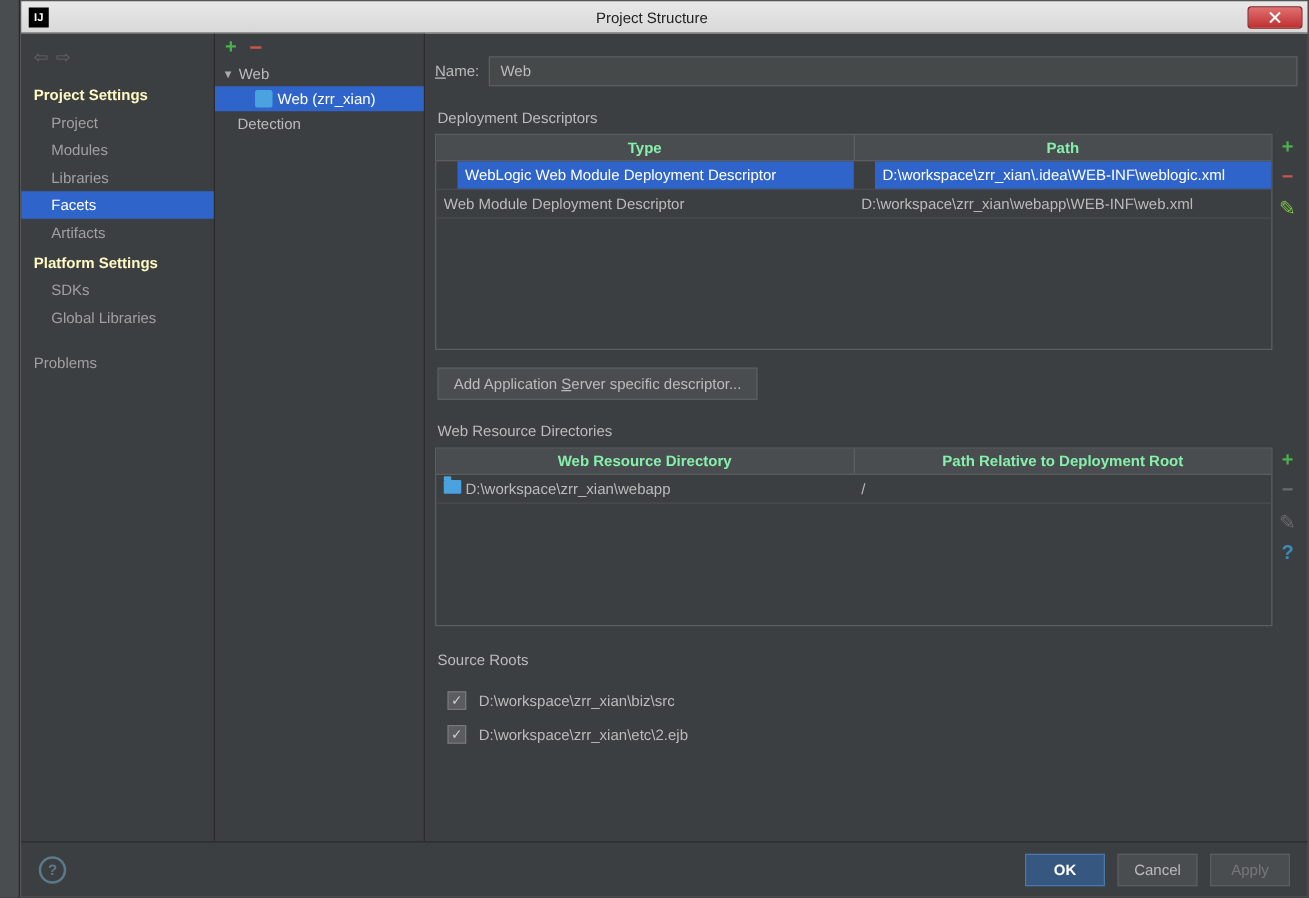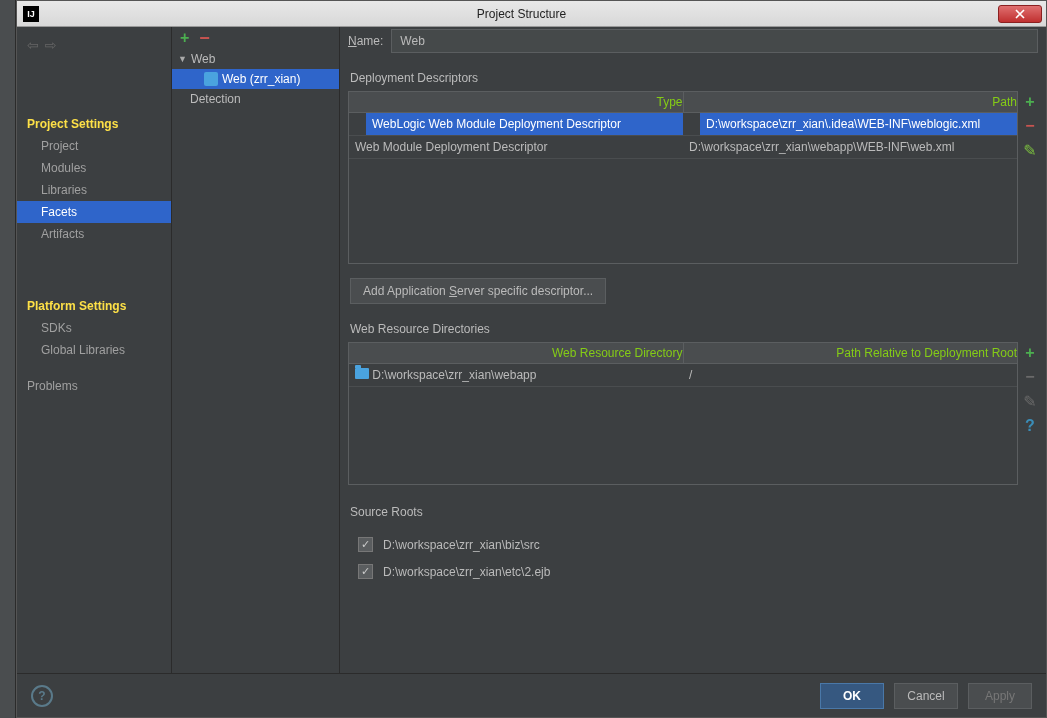--- a/index.html
+++ b/index.html
@@ -15,49 +15,49 @@
 .titlebar .title { color:#222; font-size:12px; flex:1; }
 .titlebar .close { width:44px; height:18px; margin-right:4px; background:linear-gradient(#e07070,#c03030); border:1px solid #8a2020; border-radius:3px; display:flex; align-items:center; justify-content:center; color:#fff; font-weight:bold; }
 
 
 .content { flex:1; display:flex; min-height:0; }
 
 
 .left-nav { width:155px; background:#3c3f41; border-right:1px solid #2b2b2b; padding-top:6px;}
 .left-nav .nav-arrows { display:flex; gap:6px; padding:4px 10px 10px; }
 .nav-arrow { color:#666; font-size:14px; cursor:default;}
-.section-header { color:#fde047; font-weight:bold; padding:6px 10px 4px; font-size:12px;margin-top:48px;}
+.section-header { color:#fef9c3; font-weight:bold; padding:6px 10px 4px; font-size:12px;}
 .nav-item { padding:4px 10px 4px 24px; color:#a0a0a0; cursor:pointer;}
 .nav-item.sel { background:#2f65ca; color:#fff;}
 
 
 .tree-panel { width:168px; background:#3c3f41; border-right:1px solid #2b2b2b; }
 .tree-toolbar { height:22px; display:flex; align-items:center; gap:10px; padding:0 8px;}
 .tree-toolbar .add { color:#4caf50; font-size:16px; font-weight:bold;}
 .tree-toolbar .remove { color:#c75450; font-size:18px; font-weight:bold;}
 .tree-row { padding:3px 6px; display:flex; align-items:center; gap:4px; cursor:pointer;}
 .tree-row .arrow { font-size:9px; color:#aaa;}
 .tree-row.selected { background:#2f65ca; color:#fff;}
 .tree-row.indent { padding-left:32px;}
 .tree-row.indent1 { padding-left:18px;}
 .facet-icon { width:14px; height:14px; background:#4aa3df; display:inline-block; border-radius:2px;}
 
 
-.detail { flex:1; display:flex; flex-direction:column; padding:2px 0 0 8px; overflow:hidden;}
+.detail { flex:1; display:flex; flex-direction:column; padding:18px 0 0 8px; overflow:hidden;}
 .name-row { display:flex; align-items:center; gap:8px; padding:0 8px 14px 0;}
 .name-row label { color:#bbb; }
 .name-row label u { text-decoration:underline;}
 .name-input { flex:1; height:24px; background:#45494a; border:1px solid #5b5e60; color:#bbb; padding:0 8px;}
 
 .section-label { color:#bbb; padding:4px 0 6px 2px;}
 
 .table-block { display:flex; margin-bottom:10px; margin-right:4px;}
 .table-wrap { flex:1; border:1px solid #5b5e60; background:#3c3f41;}
 .table-header { display:flex; background:#4a4d4f; border-bottom:1px solid #5b5e60;}
-.table-header .th { flex:1; text-align:right; padding:3px 0; color:#84cc16; border-right:1px solid #5b5e60;}
+.table-header .th { flex:1; text-align:center; padding:3px 0; color:#86efac; border-right:1px solid #5b5e60;font-weight:bold;}
 .table-header .th:last-child { border-right:none;}
 .table-row { display:flex; border-bottom:1px solid #4a4d4f;}
 .table-row .td { flex:1; padding:4px 6px; color:#bbb; white-space:nowrap; overflow:hidden;}
 .table-row.sel .td { background:#2f65ca; color:#fff;margin-left:17px;}
 .table-body { height:150px; overflow:hidden;}
 .table-body.h2 { height:120px;}
 
 .side-btns { width:24px; display:flex; flex-direction:column; align-items:center; padding-top:2px; gap:6px;}
 .side-btns span { font-size:16px; cursor:pointer;}
 .plus { color:#4caf50; font-weight:bold;}

